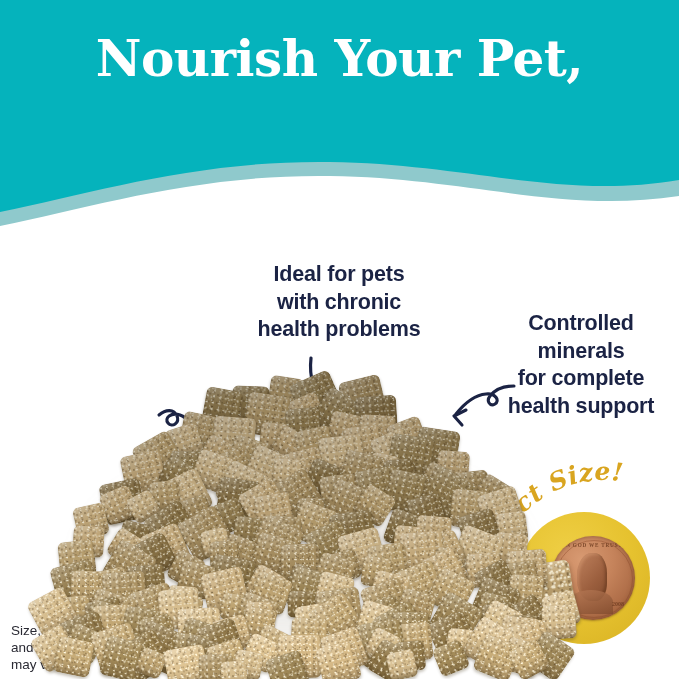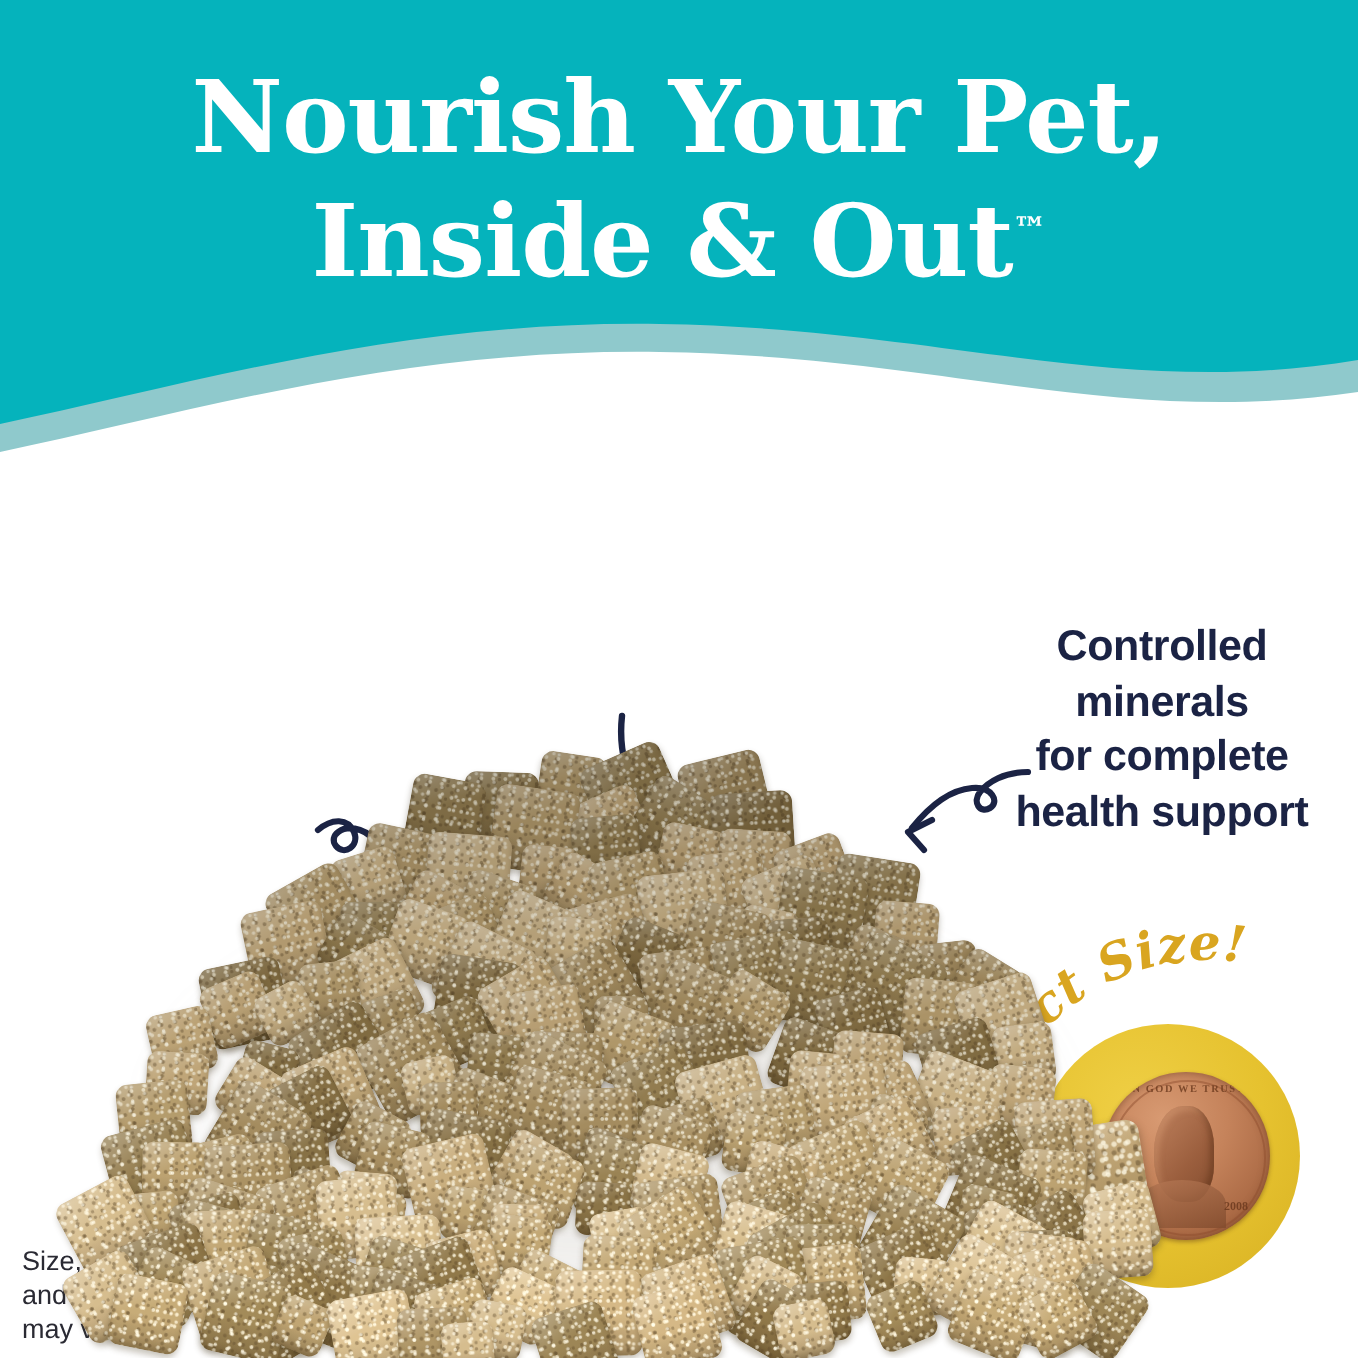--- a/index.html
+++ b/index.html
@@ -247,21 +247,21 @@
 </head>
 <body>
 
 <div id="page">
 
   <div class="banner">
     <svg class="banner-wave-svg" viewBox="0 0 679 232" preserveAspectRatio="none">
       <path d="M0,0 L679,0 L679,196 C560,214 470,178 330,176 C200,174 96,206 0,226 Z" fill="#8fc9cc"></path>
       <path d="M0,0 L679,0 L679,180 C560,200 470,164 330,162 C200,160 96,192 0,212 Z" fill="#05b3bc"></path>
     </svg>
-    <div class="banner-title"><span>Nourish Your Pet,</span><br><span class="ln2"><span>Inside &amp; Out</span><span class="tm">™</span></span></div>
+    <div class="banner-title"><span>Nourish Your Pet,</span><br></div>
   </div>
 
   <div class="kibble-stage">
     <div class="kibble-shadow"></div>
     <div id="kibble-pile">
         <div class="kib" style="left: 268.5px; top: 17.1px; width: 33.1px; height: 33.1px; transform: rotate(8.5deg); background-color: rgb(188, 162, 113); filter: brightness(0.8); z-index: 34;"></div>
         <div class="kib" style="left: 295px; top: 16.2px; width: 42.8px; height: 42.8px; transform: rotate(-23.8deg); background-color: rgb(154, 131, 84); filter: brightness(0.8); z-index: 38;"></div>
         <div class="kib" style="left: 342px; top: 17.5px; width: 42.4px; height: 42.4px; transform: rotate(-13.7deg); background-color: rgb(171, 146, 99); filter: brightness(0.8); z-index: 39;"></div>
         <div class="kib" style="left: 231.6px; top: 26.2px; width: 37.3px; height: 37.3px; transform: rotate(2deg); background-color: rgb(154, 131, 84); filter: brightness(0.8); z-index: 45;"></div>
         <div class="kib" style="left: 203.6px; top: 28.9px; width: 37.2px; height: 37.2px; transform: rotate(10.4deg); background-color: rgb(154, 131, 84); filter: brightness(0.82); z-index: 47;"></div>
@@ -472,20 +472,23 @@
         <div class="kib" style="left: 220.5px; top: 300.5px; width: 26.4px; height: 26.4px; transform: rotate(-4.8deg); background-color: rgb(210, 185, 139); filter: brightness(1.02); z-index: 314;"></div>
       </div>
   </div>
 
 
   <svg class="arrow-svg" id="arrow-left" width="64" height="52" viewBox="0 0 64 52">
     <path d="M1,9 C8,3 16,3 19,10 C22,17 14,22 10,17 C6,12 13,6 22,9 C31,12 34,22 34,34" fill="none" stroke="#1b2344" stroke-width="3.1" stroke-linecap="round"></path>
     <path d="M27,28 L34,40 L41,28" fill="none" stroke="#1b2344" stroke-width="3.1" stroke-linecap="round" stroke-linejoin="round"></path>
   </svg>
 
+  <div class="callout" id="callout-mid">Ideal for pets
+with chronic
+health problems</div>
 
   <svg class="arrow-svg" id="arrow-mid" width="48" height="66" viewBox="0 0 48 66">
     <path d="M5,2 C3,20 8,38 20,52" fill="none" stroke="#1b2344" stroke-width="3.2" stroke-linecap="round"></path>
     <path d="M10,42 L21,56 L27,41" fill="none" stroke="#1b2344" stroke-width="3.2" stroke-linecap="round" stroke-linejoin="round"></path>
   </svg>
 
   <div class="callout" id="callout-right">Controlled
 minerals
 for complete
 health support</div>

